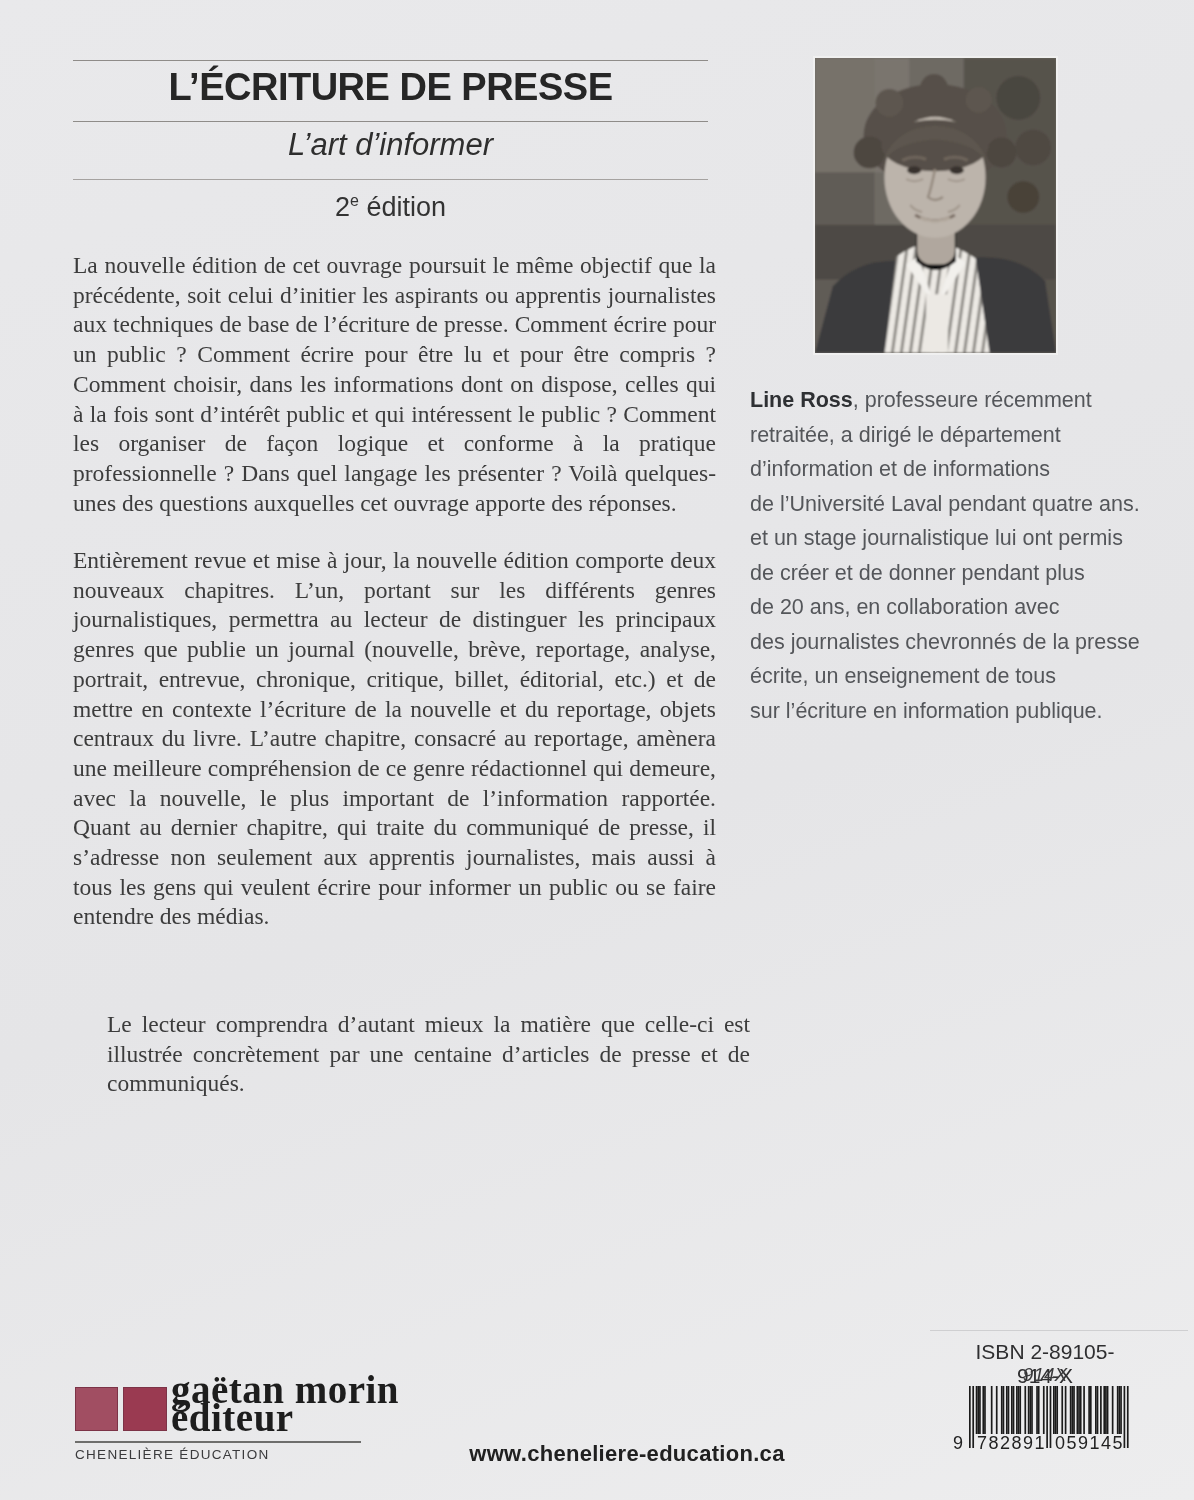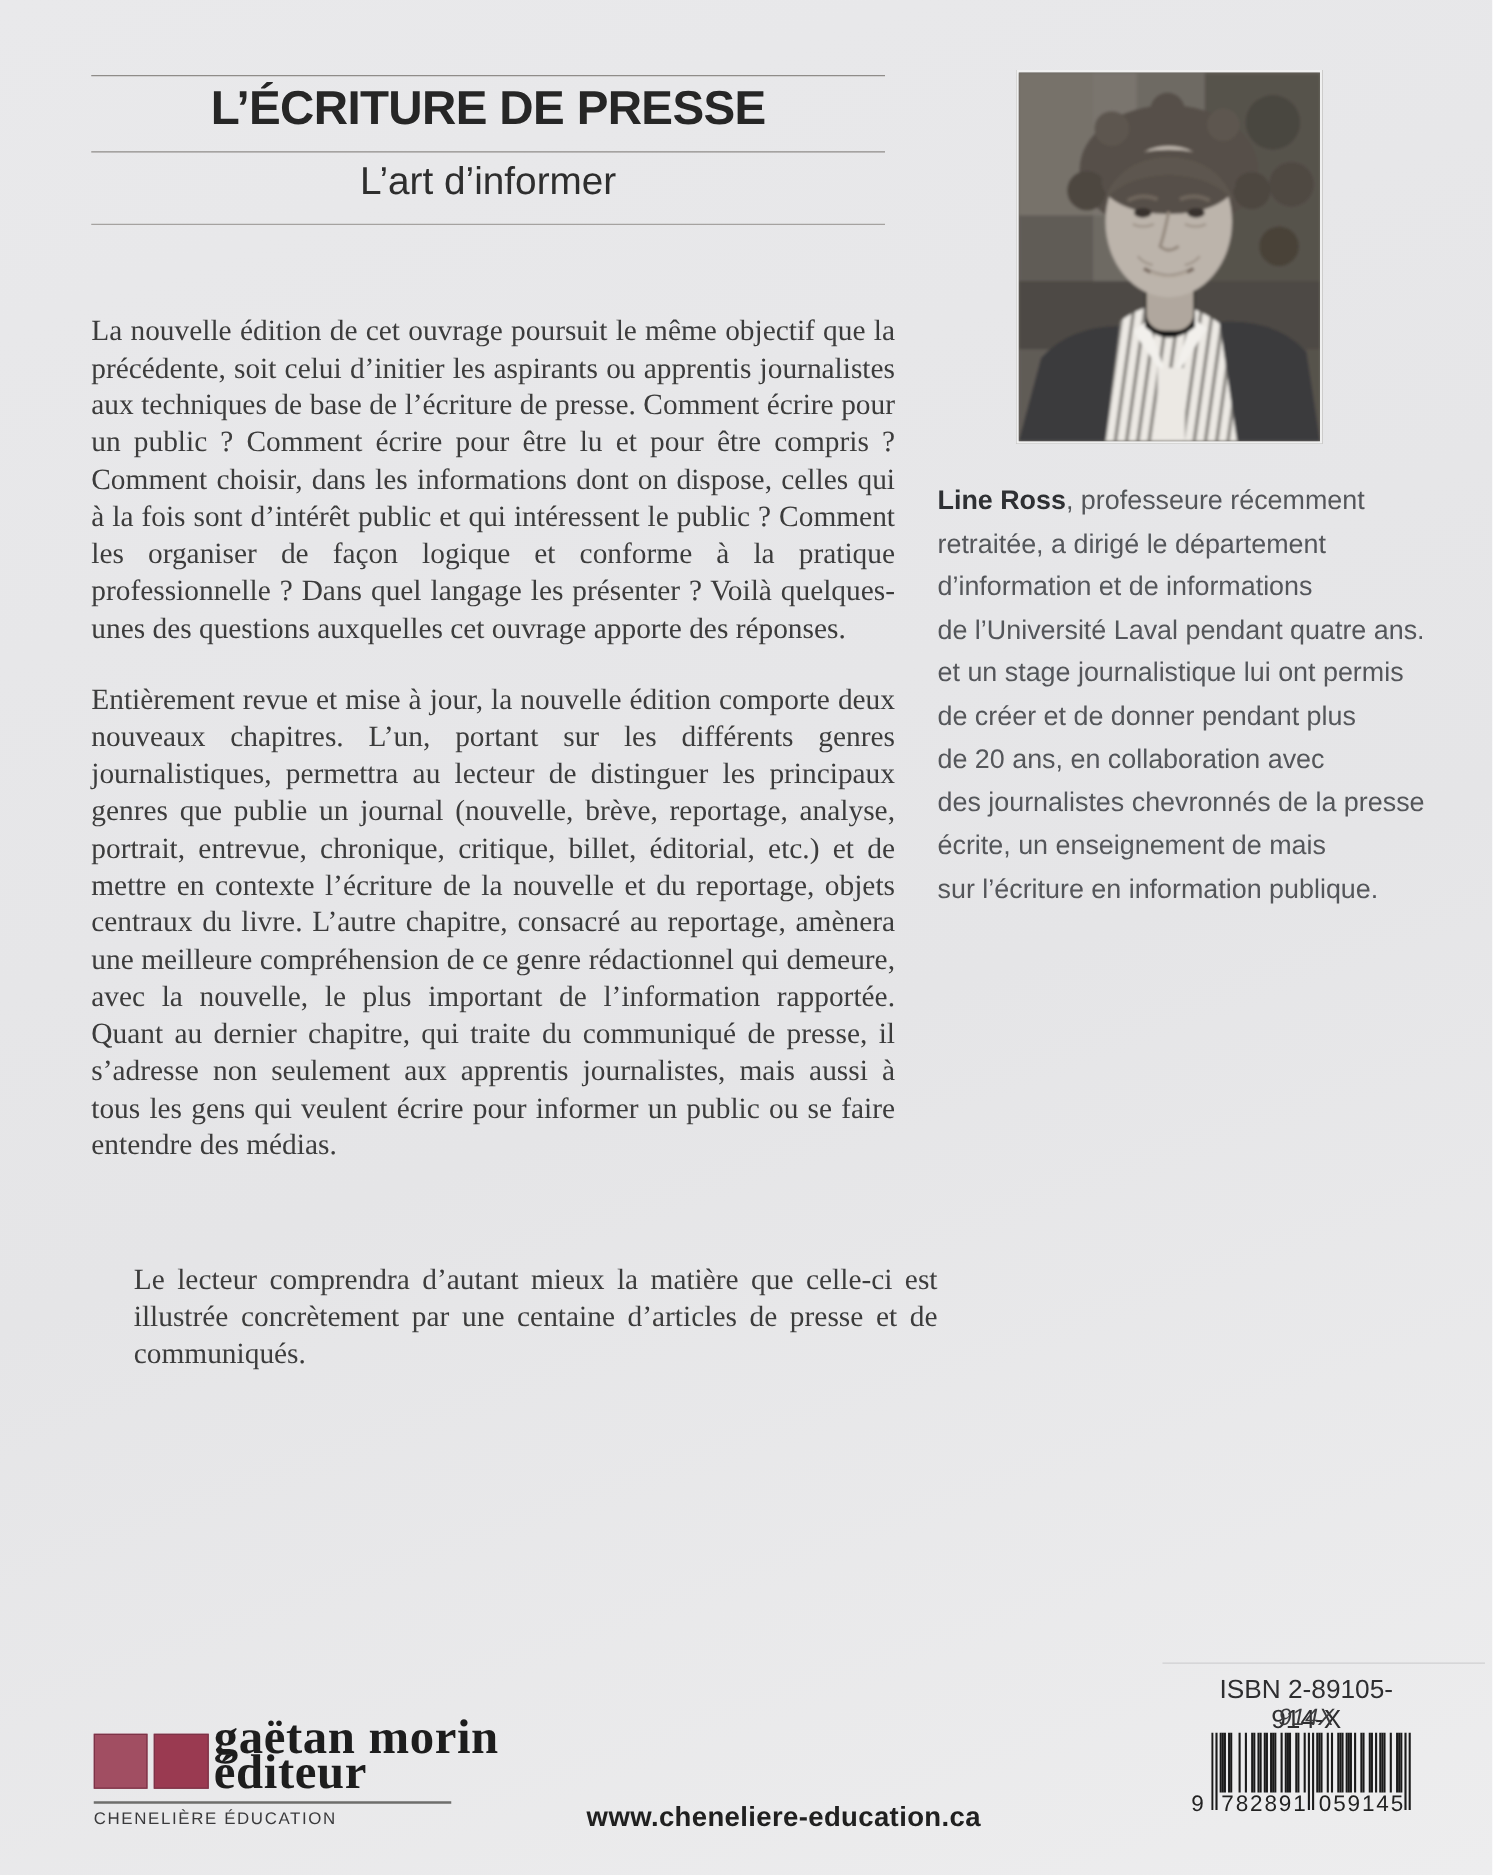--- a/index.html
+++ b/index.html
@@ -12,21 +12,21 @@
     font-family:"Liberation Sans",sans-serif;
     color:#2b2b2b;
   }
   .abs{position:absolute;}
   .hr{position:absolute;height:1px;background:#8f8c89;}
   .hr.light{background:#a5a2a0;}
 
   
   .title-col{left:73px;width:635px;text-align:center;}
   .book-title{top:66px;font-size:38px;font-weight:bold;letter-spacing:-0.5px;color:#262626;}
-  .book-subtitle{top:127px;font-size:31px;color:#2e2e2e;}
+  .book-subtitle{top:127px;font-size:31px;font-style:italic;color:#2e2e2e;}
   .edition{top:192px;font-size:27px;color:#333;}
   .edition sup{font-size:16px;vertical-align:super;}
 
   
   .body-copy{
     left:73px;width:643px;
     font-family:"Liberation Serif","DejaVu Serif",serif;
     font-size:23.5px;line-height:29.7px;
     text-align:justify;color:#3c3c3c;
   }
@@ -73,20 +73,24 @@
 </head>
 <body>
 
 <div class="cover">
 
   <div class="hr" style="left:73px;top:60px;width:635px;"></div>
   <div class="abs title-col book-title">L’ÉCRITURE DE PRESSE</div>
   <div class="hr" style="left:73px;top:121px;width:635px;"></div>
   <div class="abs title-col book-subtitle">L’art d’informer</div>
   <div class="hr light" style="left:73px;top:179px;width:635px;"></div>
+  <div class="abs title-col edition">
+    <span>2</span><sup>e</sup>
+    <span>édition</span>
+  </div>
 
   <div class="abs body-copy" style="top:251px;">La nouvelle édition de cet ouvrage poursuit le même objectif que la précédente, soit celui d’initier les aspirants ou apprentis journalistes aux techniques de base de l’écriture de presse. Comment écrire pour un public ? Comment écrire pour être lu et pour être compris ? Comment choisir, dans les informations dont on dispose, celles qui à la fois sont d’intérêt public et qui intéressent le public ? Comment les organiser de façon logique et conforme à la pratique professionnelle ? Dans quel langage les présenter ? Voilà quelques-unes des questions auxquelles cet ouvrage apporte des réponses.</div>
   <div class="abs body-copy" style="top:546px;">Entièrement revue et mise à jour, la nouvelle édition comporte deux nouveaux chapitres. L’un, portant sur les différents genres journalistiques, permettra au lecteur de distinguer les principaux genres que publie un journal (nouvelle, brève, reportage, analyse, portrait, entrevue, chronique, critique, billet, éditorial, etc.) et de mettre en contexte l’écriture de la nouvelle et du reportage, objets centraux du livre. L’autre chapitre, consacré au reportage, amènera une meilleure compréhension de ce genre rédactionnel qui demeure, avec la nouvelle, le plus important de l’information rapportée. Quant au dernier chapitre, qui traite du communiqué de presse, il s’adresse non seulement aux apprentis journalistes, mais aussi à tous les gens qui veulent écrire pour informer un public ou se faire entendre des médias.</div>
   <div class="abs body-copy" style="top:1010px;margin-left:34px;">Le lecteur comprendra d’autant mieux la matière que celle-ci est illustrée concrètement par une centaine d’articles de presse et de communiqués.</div>
 
   <div class="abs photo">
     <svg viewBox="0 0 243 297" xmlns="http://www.w3.org/2000/svg">
       <defs>
         <filter id="soft" x="-10%" y="-10%" width="120%" height="120%">
           <feGaussianBlur stdDeviation="1.3"></feGaussianBlur>
@@ -146,21 +150,21 @@
 
   <div class="abs bio">
     <div><span class="bio-name">Line Ross</span><span>, professeure récemment</span></div>
     <div>retraitée, a dirigé le département</div>
     <div>d’information et de informations</div>
     <div>de l’Université Laval pendant quatre ans.</div>
     <div>et un stage journalistique lui ont permis</div>
     <div>de créer et de donner pendant plus</div>
     <div>de 20 ans, en collaboration avec</div>
     <div>des journalistes chevronnés de la presse</div>
-    <div>écrite, un enseignement de mais</div>
+    <div>écrite, un enseignement de tous</div>
     <div>sur l’écriture en information publique.</div>
   </div>
 
   <div class="sq" style="left: 75px; top: 1387px; background: rgb(161, 78, 98);"></div>
   <div class="sq" style="left: 123px; top: 1387px; width: 44px; background: rgb(154, 58, 81);"></div>
   <div class="abs pub-name">
     <div>gaëtan morin</div>
     <div>éditeur</div>
   </div>
   <div class="abs pub-rule"></div>

